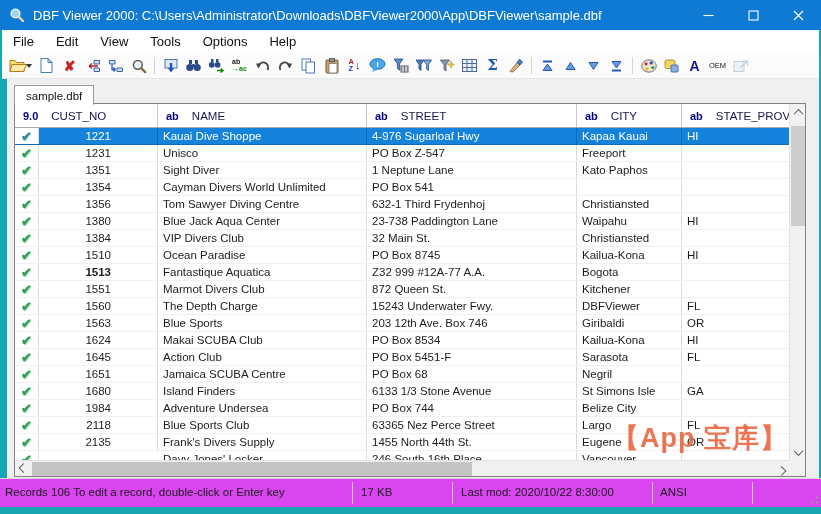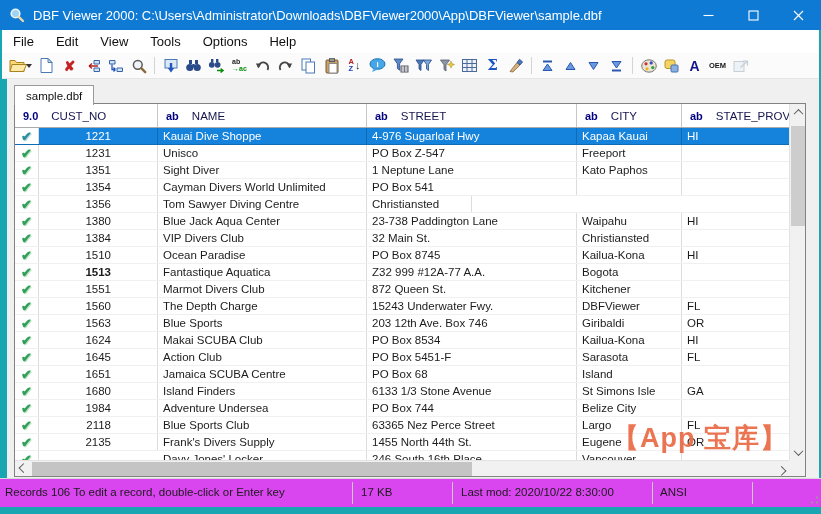--- a/index.html
+++ b/index.html
@@ -302,21 +302,21 @@
     <span class="tbbtn">
       <svg width="15" height="14">
         <rect x="1" y="1" width="10" height="8.5" rx="2" fill="#f5d560" stroke="#b8962a"></rect>
         <rect x="7" y="6" width="7" height="7" rx="1" fill="#8ab0e0" stroke="#4a70b0"></rect>
       </svg>
     </span>
     <span class="tbbtn">
       <span class="g" style="color:#14148c;font-weight:bold;font-size:14px">A</span>
     </span>
     <span class="tbbtn">
-      <span class="g" style="font-size:7.5px;font-weight:bold;color:#151515">OEM</span>
+      <span class="g" style="font-size:7.5px;font-weight:normal;color:#151515">OEM</span>
     </span>
     <span class="tbbtn">
       <svg width="16" height="14" opacity=".45">
         <rect x="1" y="2.5" width="10" height="10" fill="#dde8f2" stroke="#8899aa"></rect>
         <path d="M7.5 8.5L14.5 2m-4.5.2h4.5V6.7" stroke="#8899aa" stroke-width="1.3" fill="none"></path>
       </svg>
     </span>
   </div>
 
 <div class="edge-left-thin"></div>
@@ -391,20 +391,21 @@
         <div class="cell" style="width: 210px;">PO Box 541</div>
         <div class="cell" style="width: 105px;"></div>
         <div class="cell flex"></div>
       </div>
       <div class="row">
         <div class="cell ind" style="width: 24px;">
           <span class="check">✔</span>
         </div>
         <div class="cell num" style="width: 119px;">1356</div>
         <div class="cell" style="width: 209px;">Tom Sawyer Diving Centre</div>
+        <div class="cell" style="width: 210px;">632-1 Third Frydenhoj</div>
         <div class="cell" style="width: 105px;">Christiansted</div>
         <div class="cell flex"></div>
       </div>
       <div class="row">
         <div class="cell ind" style="width: 24px;">
           <span class="check">✔</span>
         </div>
         <div class="cell num" style="width: 119px;">1380</div>
         <div class="cell" style="width: 209px;">Blue Jack Aqua Center</div>
         <div class="cell" style="width: 210px;">23-738 Paddington Lane</div>
@@ -491,21 +492,21 @@
         <div class="cell" style="width: 105px;">Sarasota</div>
         <div class="cell flex">FL</div>
       </div>
       <div class="row">
         <div class="cell ind" style="width: 24px;">
           <span class="check">✔</span>
         </div>
         <div class="cell num" style="width: 119px;">1651</div>
         <div class="cell" style="width: 209px;">Jamaica SCUBA Centre</div>
         <div class="cell" style="width: 210px;">PO Box 68</div>
-        <div class="cell" style="width: 105px;">Island</div>
+        <div class="cell" style="width: 105px;">Negril</div>
         <div class="cell flex"></div>
       </div>
       <div class="row">
         <div class="cell ind" style="width: 24px;">
           <span class="check">✔</span>
         </div>
         <div class="cell num" style="width: 119px;">1680</div>
         <div class="cell" style="width: 209px;">Island Finders</div>
         <div class="cell" style="width: 210px;">6133 1/3 Stone Avenue</div>
         <div class="cell" style="width: 105px;">St Simons Isle</div>

